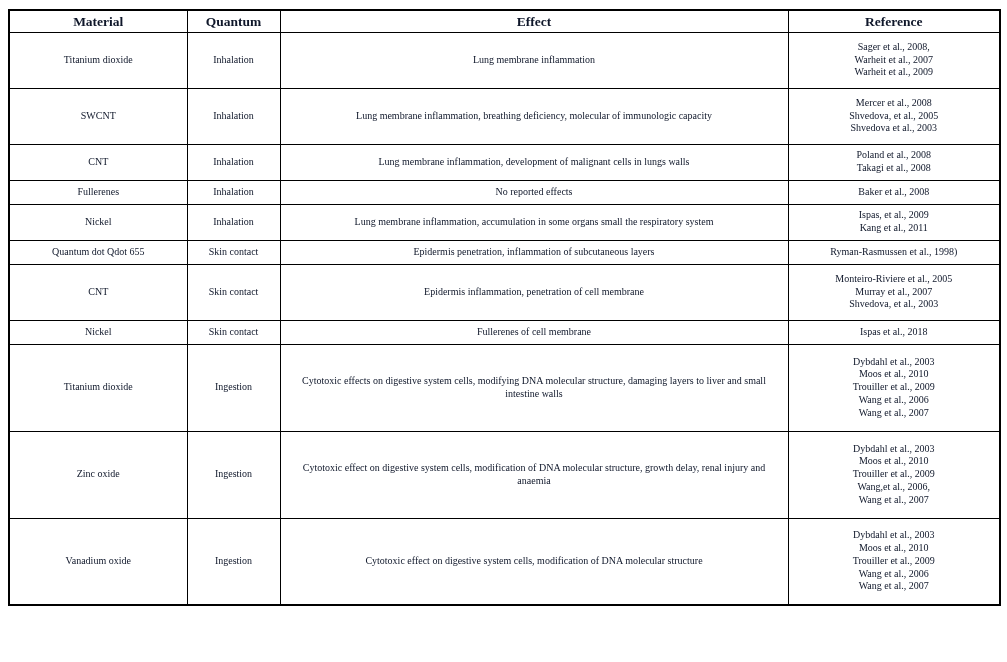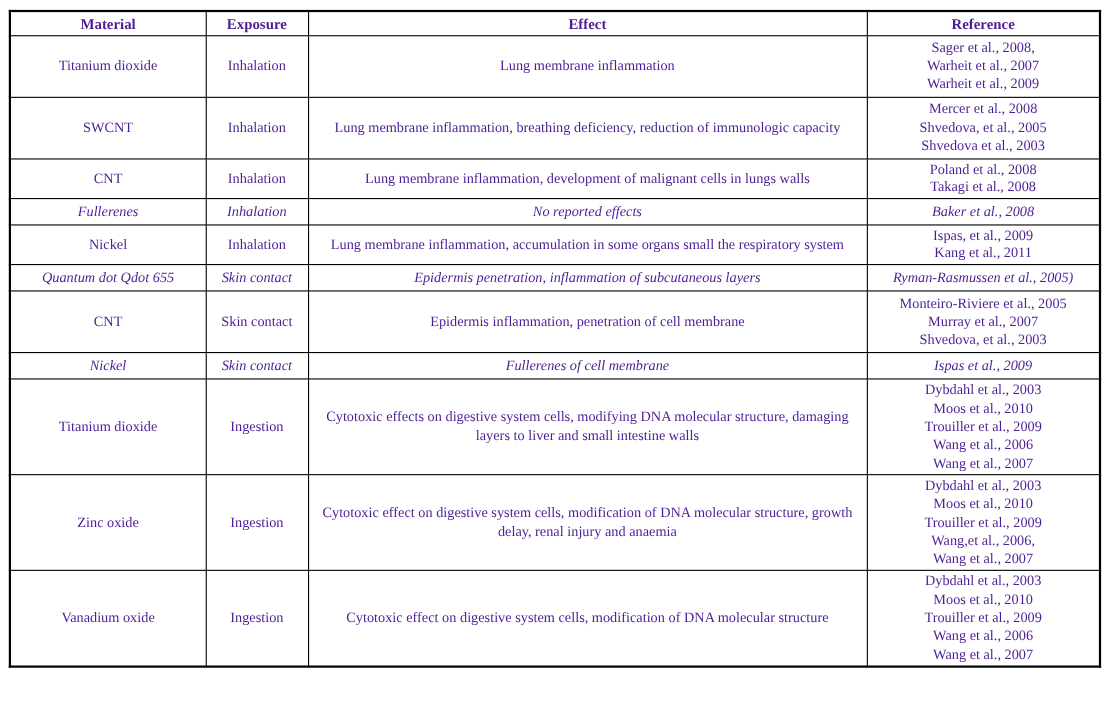--- a/index.html
+++ b/index.html
@@ -7,84 +7,84 @@
     padding: 0;
     background: #ffffff;
   }
   .page {
     width: 889px;
     height: 662px;
     box-sizing: border-box;
     padding: 9px 8px;
     background: #ffffff;
     font-family: "Liberation Serif", serif;
-    color: #4c1d95;
+    color: #0f172a;
   }
   table.tox {
     border-collapse: collapse;
     table-layout: fixed;
     width: 100%;
     border: 2px solid #000000;
   }
   table.tox th,
   table.tox td {
     border: 1px solid #000000;
     text-align: center;
     vertical-align: middle;
-    font-size: 13px;
+    font-size: 10px;
     line-height: 1.28;
     padding: 1px 8px;
     box-sizing: border-box;
     overflow: hidden;
   }
   table.tox th {
     font-weight: bold;
     font-size: 13.5px;
   }
   .c-ref {
     white-space: pre-line;
   }
   .hr-h  { height: 22px; }
-  .rh-sm { height: 24px; font-style: italic; }
+  .rh-sm { height: 24px; }
   .rh-md { height: 36px; }
   .rh-lg { height: 56px; }
   .rh-xl { height: 87px; }
 </style>
 </head>
 <body>
 
 <div class="page">
   <table class="tox">
     <colgroup>
       <col style="width:178px">
       <col style="width:93px">
       <col style="width:508px">
       <col style="width:212px">
     </colgroup>
     <thead>
       <tr class="hr-h">
         <th>Material</th>
-        <th>Exposure</th>
+        <th>Quantum</th>
         <th>Effect</th>
         <th>Reference</th>
       </tr>
     </thead>
     <tbody>
       <tr class="rh-lg">
         <td class="c-mat">Titanium dioxide</td>
         <td class="c-exp">Inhalation</td>
         <td class="c-eff">Lung membrane inflammation</td>
         <td class="c-ref">Sager et al., 2008,
 Warheit et al., 2007
 Warheit et al., 2009</td>
       </tr>
       <tr class="rh-lg">
         <td class="c-mat">SWCNT</td>
         <td class="c-exp">Inhalation</td>
-        <td class="c-eff">Lung membrane inflammation, breathing deficiency, reduction of immunologic capacity</td>
+        <td class="c-eff">Lung membrane inflammation, breathing deficiency, molecular of immunologic capacity</td>
         <td class="c-ref">Mercer et al., 2008
 Shvedova, et al., 2005
 Shvedova et al., 2003</td>
       </tr>
       <tr class="rh-md">
         <td class="c-mat">CNT</td>
         <td class="c-exp">Inhalation</td>
         <td class="c-eff">Lung membrane inflammation, development of malignant cells in lungs walls</td>
         <td class="c-ref">Poland et al., 2008
 Takagi et al., 2008</td>
@@ -99,35 +99,35 @@
         <td class="c-mat">Nickel</td>
         <td class="c-exp">Inhalation</td>
         <td class="c-eff">Lung membrane inflammation, accumulation in some organs small the respiratory system</td>
         <td class="c-ref">Ispas, et al., 2009
 Kang et al., 2011</td>
       </tr>
       <tr class="rh-sm">
         <td class="c-mat">Quantum dot Qdot 655</td>
         <td class="c-exp">Skin contact</td>
         <td class="c-eff">Epidermis penetration, inflammation of subcutaneous layers</td>
-        <td class="c-ref">Ryman-Rasmussen et al., 2005)</td>
+        <td class="c-ref">Ryman-Rasmussen et al., 1998)</td>
       </tr>
       <tr class="rh-lg">
         <td class="c-mat">CNT</td>
         <td class="c-exp">Skin contact</td>
         <td class="c-eff">Epidermis inflammation, penetration of cell membrane</td>
         <td class="c-ref">Monteiro-Riviere et al., 2005
 Murray et al., 2007
 Shvedova, et al., 2003</td>
       </tr>
       <tr class="rh-sm">
         <td class="c-mat">Nickel</td>
         <td class="c-exp">Skin contact</td>
         <td class="c-eff">Fullerenes of cell membrane</td>
-        <td class="c-ref">Ispas et al., 2009</td>
+        <td class="c-ref">Ispas et al., 2018</td>
       </tr>
       <tr class="rh-xl">
         <td class="c-mat">Titanium dioxide</td>
         <td class="c-exp">Ingestion</td>
         <td class="c-eff">Cytotoxic effects on digestive system cells, modifying DNA molecular structure, damaging layers to liver and small intestine walls</td>
         <td class="c-ref">Dybdahl et al., 2003
 Moos et al., 2010
 Trouiller et al., 2009
 Wang et al., 2006
 Wang et al., 2007</td>

